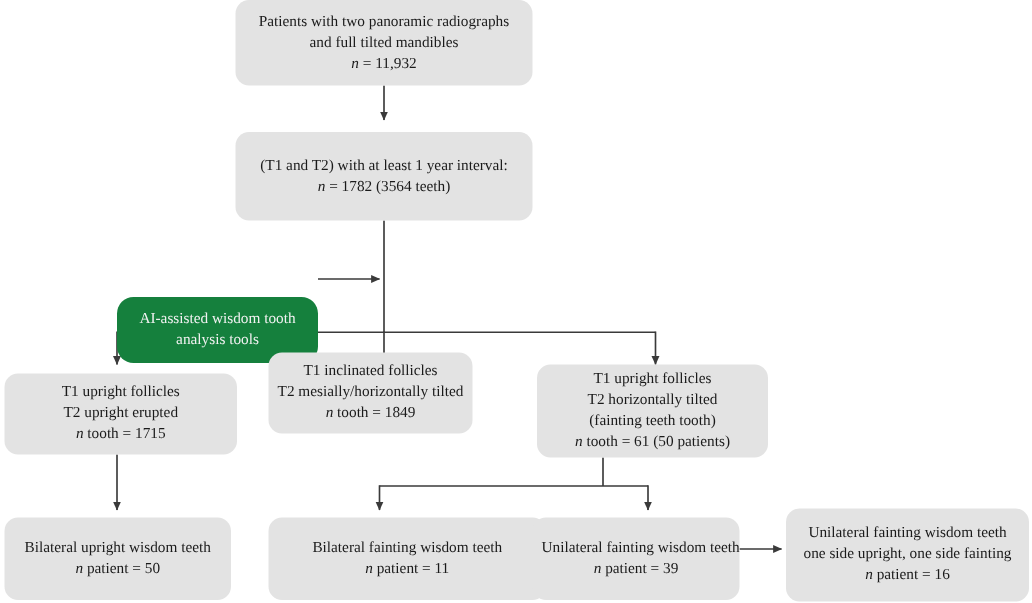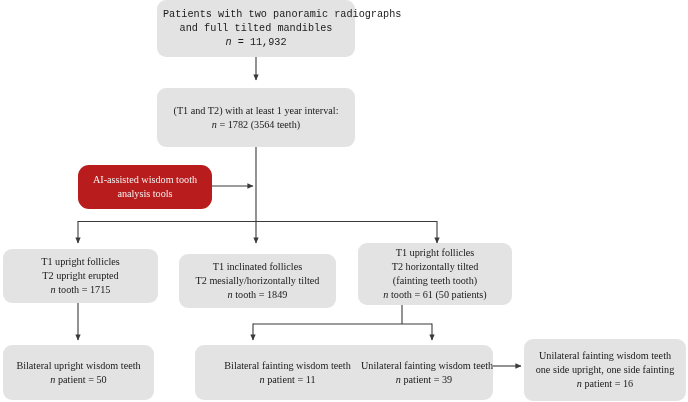--- a/index.html
+++ b/index.html
@@ -32,23 +32,24 @@
     text-align: center;
     border-radius: 9px;
     background: #e3e3e3;
     color: #1a1a1a;
     font-size: 10.2px;
     line-height: 14px;
     padding: 3px 6px;
     z-index: 2;
   }
   .node.dark {
-    background: #b91c1c;
+    background: #15803d;
     color: #f2f2f2;
     border-radius: 11px;
+    margin-top: 33px;
   }
   .node .lines {
     width: 100%;
   }
   .node .ln {
     display: block;
     white-space: nowrap;
   }
   .ital {
     font-style: italic;
@@ -94,21 +95,21 @@
       <line x1="253" y1="324" x2="432" y2="324" stroke="#3a3a3a" stroke-width="1.1"></line>
       <line x1="253" y1="323.5" x2="253" y2="340" stroke="#3a3a3a" stroke-width="1.1" marker-end="url(#arrowhead)"></line>
       <line x1="432" y1="323.5" x2="432" y2="340" stroke="#3a3a3a" stroke-width="1.1" marker-end="url(#arrowhead)"></line>
     </g>
 
     <g>
       <line x1="493" y1="366" x2="521" y2="366" stroke="#3a3a3a" stroke-width="1.1" marker-end="url(#arrowhead)"></line>
     </g>
   </svg>
 
-  <div class="node" style="left:157px; top:0px; width:198px; height:57px;font-family:Liberation Mono, monospace;">
+  <div class="node" style="left:157px; top:0px; width:198px; height:57px;">
     <span class="lines">
       <span class="ln">Patients with two panoramic radiographs</span>
       <span class="ln">and full tilted mandibles</span>
       <span class="ln"><i class="ital">n</i><span> = 11,932</span></span>
     </span>
   </div>
 
   <div class="node" style="left:157px; top:88px; width:198px; height:59px;">
     <span class="lines">
       <span class="ln">(T1 and T2) with at least 1 year interval:</span>
@@ -124,21 +125,21 @@
   </div>
 
   <div class="node" style="left:3px; top:249px; width:155px; height:54px;">
     <span class="lines">
       <span class="ln">T1 upright follicles</span>
       <span class="ln">T2 upright erupted</span>
       <span class="ln"><i class="ital">n</i><span> tooth = 1715</span></span>
     </span>
   </div>
 
-  <div class="node" style="left:179px; top:254px; width:157px; height:54px;">
+  <div class="node" style="left:179px; top:235px; width:136px; height:54px;">
     <span class="lines">
       <span class="ln">T1 inclinated follicles</span>
       <span class="ln">T2 mesially/horizontally tilted</span>
       <span class="ln"><i class="ital">n</i><span> tooth = 1849</span></span>
     </span>
   </div>
 
   <div class="node" style="left:358px; top:243px; width:154px; height:62px;">
     <span class="lines">
       <span class="ln">T1 upright  follicles</span>
@@ -148,21 +149,21 @@
     </span>
   </div>
 
   <div class="node" style="left:3px; top:345px; width:151px; height:55px;">
     <span class="lines">
       <span class="ln">Bilateral upright wisdom teeth</span>
       <span class="ln"><i class="ital">n</i><span> patient = 50</span></span>
     </span>
   </div>
 
-  <div class="node" style="left:179px; top:345px; width:185px; height:55px;margin-left:16px;">
+  <div class="node" style="left:179px; top:345px; width:185px; height:55px;">
     <span class="lines">
       <span class="ln">Bilateral fainting wisdom teeth</span>
       <span class="ln"><i class="ital">n</i><span> patient = 11</span></span>
     </span>
   </div>
 
   <div class="node" style="left:355px; top:345px; width:138px; height:55px;">
     <span class="lines">
       <span class="ln">Unilateral fainting wisdom teeth</span>
       <span class="ln"><i class="ital">n</i><span> patient = 39</span></span>

